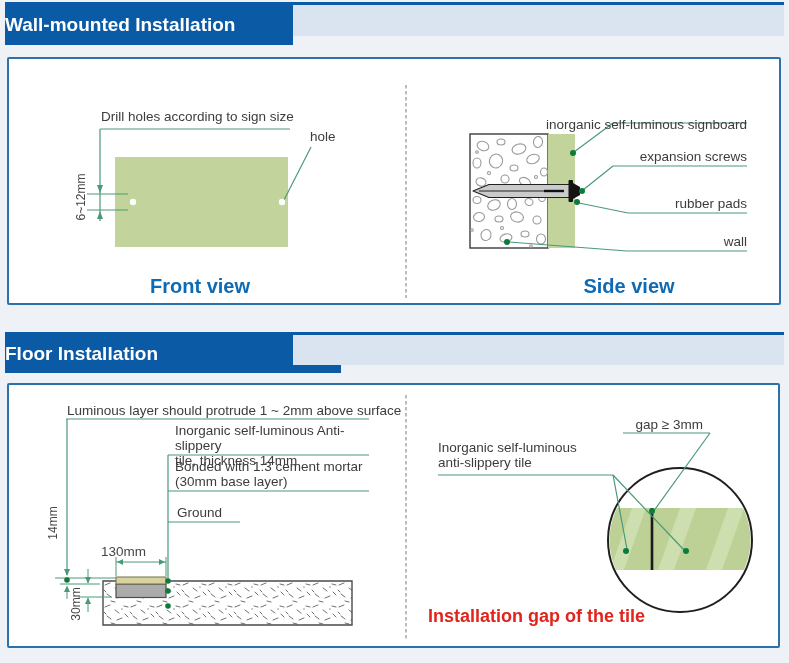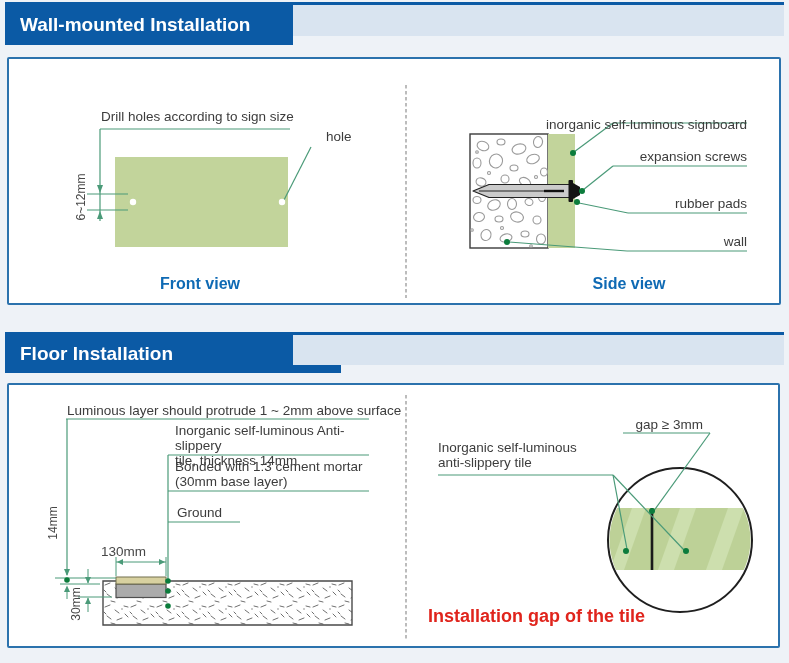--- a/index.html
+++ b/index.html
@@ -1,25 +1,25 @@
 <!DOCTYPE html>
 <html><head>
 <meta charset="utf-8">
 <style>
   html,body{margin:0;padding:0;background:#eef2f7;font-family:"Liberation Sans",sans-serif;}
   .page{position:relative;width:789px;height:663px;background:#eef2f7;overflow:hidden;}
   .hdr-rule{position:absolute;background:#0b5aa5;}
-  .hdr-dark{position:absolute;background:#0b5aa5;color:#ffffff;font-weight:bold;font-size:19px;display:flex;align-items:center;padding-left:15px;box-sizing:border-box;}
+  .hdr-dark{position:absolute;background:#0b5aa5;color:#ffffff;font-weight:bold;font-size:19px;display:flex;align-items:center;box-sizing:border-box;}
   .hdr-light{position:absolute;background:#d9e4f0;}
   .panel{position:absolute;background:#ffffff;border:2px solid #2b72ad;box-sizing:border-box;border-radius:2px;}
   .overlay{position:absolute;left:0;top:0;z-index:3;pointer-events:none;}
   .txt{position:absolute;z-index:4;color:#3c3c3c;font-size:13.5px;line-height:15px;white-space:nowrap;}
   .txt.multi{white-space:normal;}
   .vtext{position:absolute;z-index:4;color:#474747;font-size:12px;white-space:nowrap;transform:translate(-50%,-50%) rotate(-90deg);}
-  .caption-blue{position:absolute;z-index:4;color:#0f6ab4;font-weight:bold;font-size:16px;text-align:center;}
+  .caption-blue{position:absolute;z-index:4;color:#0f6ab4;font-weight:bold;font-size:20px;text-align:center;}
   .caption-red{position:absolute;z-index:4;color:#e0241c;font-weight:bold;font-size:18px;white-space:nowrap;}
   .dim{color:#474747;}
   .right-al{text-align:right;}
 </style>
 </head>
 <body>
 
 <div class="page">
 
   <div class="hdr-rule" style="left:5px;top:2px;width:779px;height:3px;"></div>
@@ -199,21 +199,21 @@
         <circle cx="652" cy="511" r="3"></circle>
         <circle cx="626" cy="551" r="3"></circle>
         <circle cx="686" cy="551" r="3"></circle>
       </g>
     </g>
 
     <line x1="406" y1="395" x2="406" y2="640" stroke="#999999" stroke-width="1.3" stroke-dasharray="3.5 2.5"></line>
   </svg>
 
   <div class="txt" style="left:101px;top:109px;">Drill holes according to sign size</div>
-  <div class="txt" style="left:326px;top:129px;">hole</div>
+  <div class="txt" style="left:310px;top:129px;">hole</div>
   <div class="vtext" style="left:81px;top:197px;">6~12mm</div>
   <div class="caption-blue" style="left:100px;top:275px;width:200px;">Front view</div>
 
   <div class="txt right-al" style="right:42px;top:117px;padding-left:40px;">inorganic self-luminous signboard</div>
   <div class="txt right-al" style="right:42px;top:149px;">expansion screws</div>
   <div class="txt right-al" style="right:42px;top:196px;">rubber pads</div>
   <div class="txt right-al" style="right:42px;top:234px;">wall</div>
   <div class="caption-blue" style="left:529px;top:275px;width:200px;">Side view</div>
 
   <div class="txt" style="left:67px;top:403px;">Luminous layer should protrude 1 ~ 2mm above surface</div>

